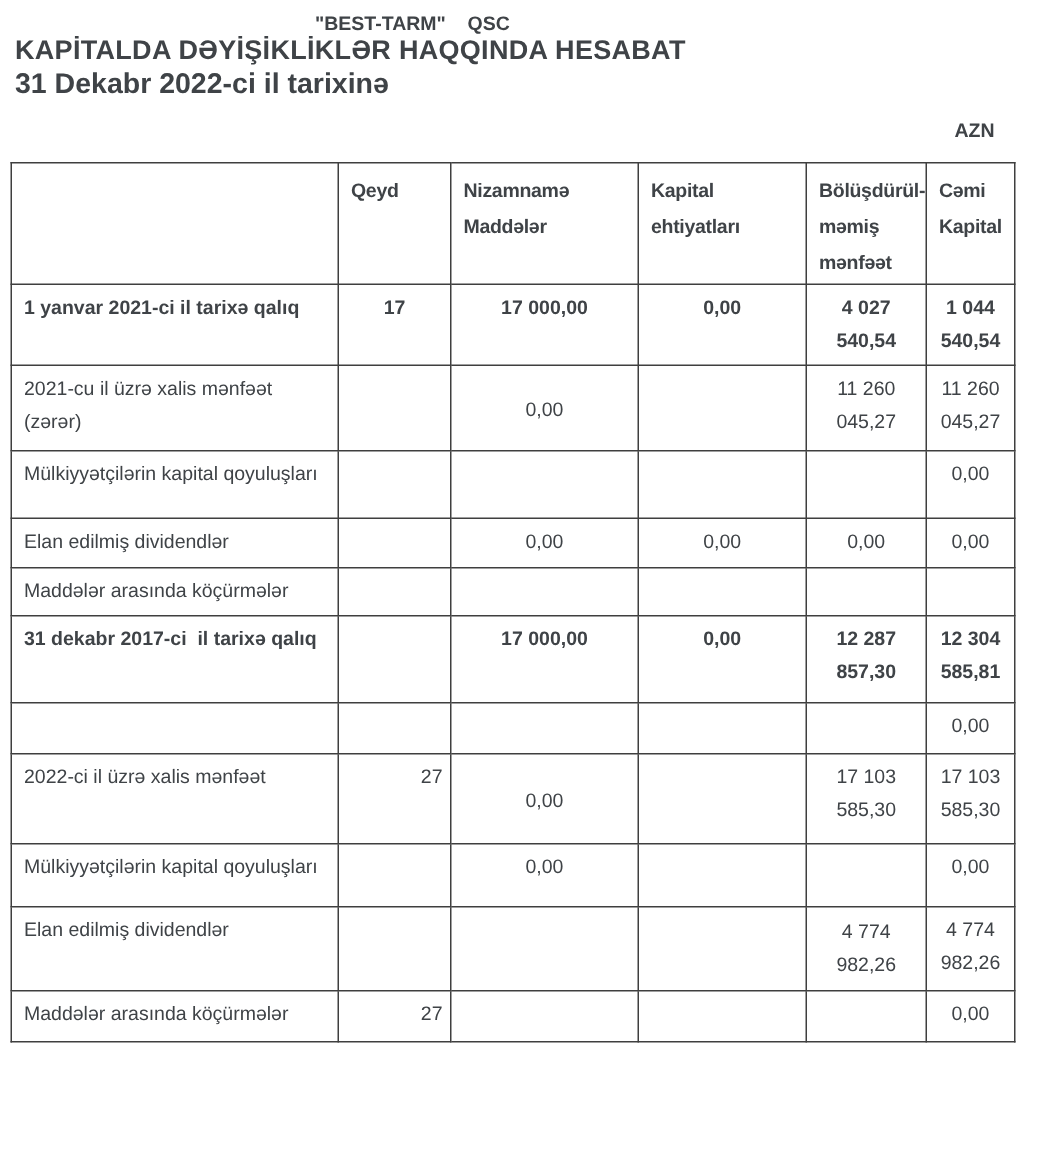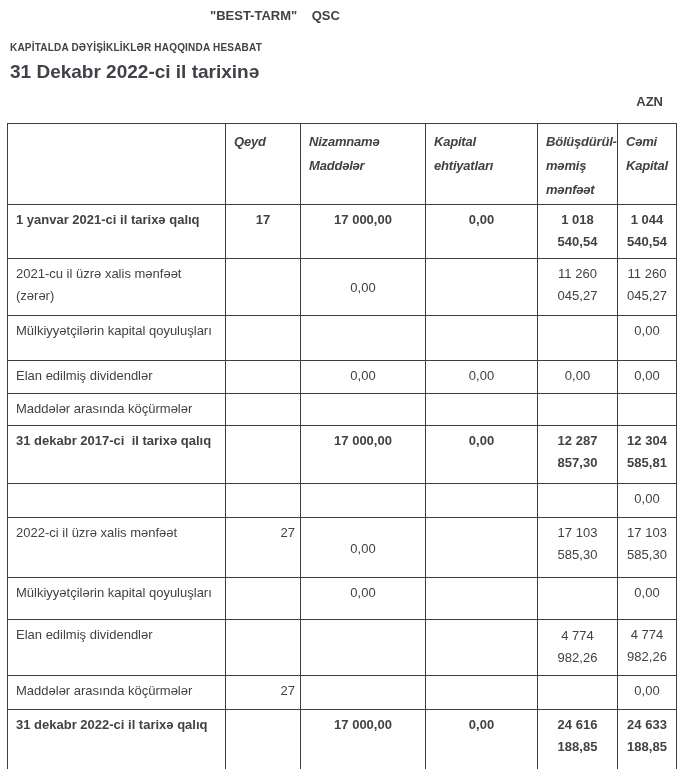--- a/index.html
+++ b/index.html
@@ -12,22 +12,22 @@
   }
   .page { padding-top: 7px; }
 
   .company-line {
     padding-left: 210px;
     font-size: 13px; font-weight: 700;
     white-space: pre;
     line-height: 18px;
   }
   .report-title {
-    margin-top: 15px; padding-left: 10px;
-    font-size: 10px; font-weight: 700;
+    padding-left: 10px;
+    font-size: 18px; font-weight: 700;
     letter-spacing: 0.2px;
     line-height: 16px;
   }
   .report-date {
     margin-top: 8px; padding-left: 10px;
     font-size: 19px; font-weight: 700;
     line-height: 16px;
   }
   .currency-line {
     margin-top: 14px; padding-right: 28px;
@@ -60,21 +60,21 @@
     padding: 6px 2px 2px 8px;
     line-height: 24px;
     letter-spacing: -0.2px;
   }
   .equity td.lbl { text-align: left; padding-left: 8px; padding-right: 5px; }
   .equity tr.bold td { font-weight: 700; }
   .equity td.a-right { text-align: right; padding-right: 5px; margin-top: 40px; }
   .equity td.v-mid { vertical-align: middle; }
   .equity td.v-bot { vertical-align: bottom; padding-bottom: 6px; }
 
-  tr.h-head { height: 78px; font-style: italic; }
+  tr.h-head { height: 78px; }
   tr.h1  { height: 54px; }
   tr.h2  { height: 57px; }
   tr.h3  { height: 45px; }
   tr.h4  { height: 33px; }
   tr.h5  { height: 32px; }
   tr.h6  { height: 58px; }
   tr.h7  { height: 34px; }
   tr.h8  { height: 60px; }
   tr.h9  { height: 42px; }
   tr.h10 { height: 56px; }
@@ -113,21 +113,21 @@
         <th>Cəmi
 Kapital</th>
       </tr>
     </thead>
     <tbody>
       <tr class="h1 bold">
         <td class="lbl">1 yanvar 2021-ci il tarixə qalıq</td>
         <td>17</td>
         <td>17 000,00</td>
         <td>0,00</td>
-        <td>1 018
+        <td>4 027
 540,54</td>
         <td>1 044
 540,54</td>
       </tr>
       <tr class="h2">
         <td class="lbl">2021-cu il üzrə xalis mənfəət
 (zərər)</td>
         <td></td>
         <td class="v-mid">0,00</td>
         <td></td>
@@ -206,26 +206,16 @@
 982,26</td>
       </tr>
       <tr class="h11">
         <td class="lbl">Maddələr arasında köçürmələr</td>
         <td class="a-right">27</td>
         <td></td>
         <td></td>
         <td></td>
         <td>0,00</td>
       </tr>
-      <tr class="h12 bold">
-        <td class="lbl">31 dekabr 2022-ci il tarixə qalıq</td>
-        <td></td>
-        <td>17 000,00</td>
-        <td>0,00</td>
-        <td>24 616
-188,85</td>
-        <td>24 633
-188,85</td>
-      </tr>
     </tbody>
   </table>
 
 </div>
 
 </body></html>

